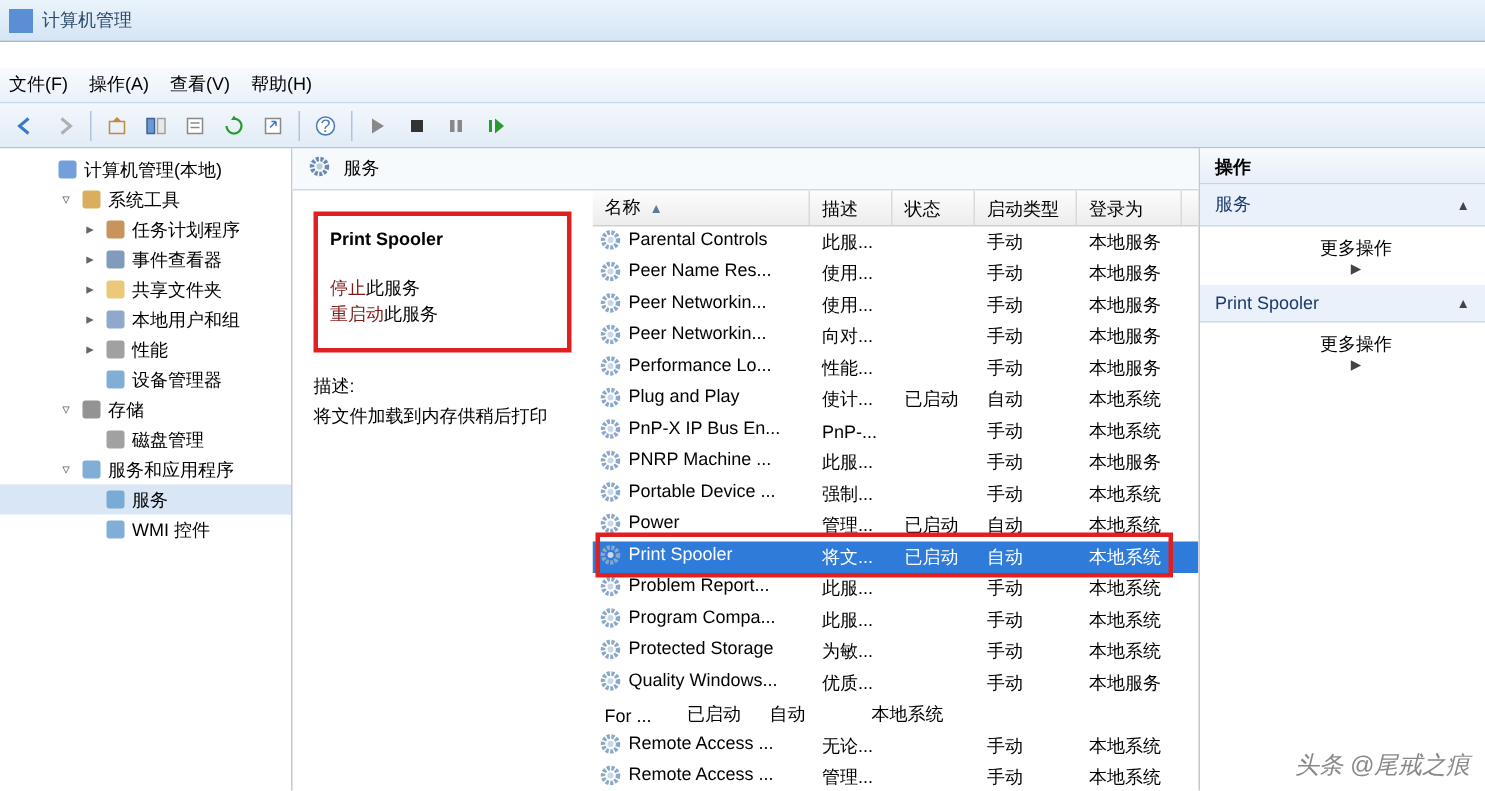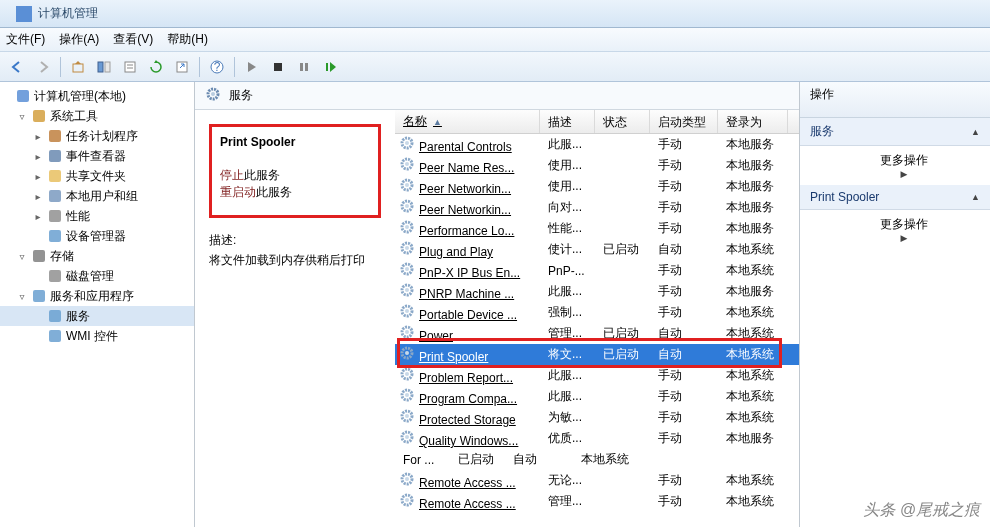--- a/index.html
+++ b/index.html
@@ -1,57 +1,57 @@
 <!DOCTYPE html>
 <html><head>
 <meta charset="utf-8">
 <style>
 * { margin: 0; padding: 0; box-sizing: border-box; font-family: "Microsoft YaHei", "Segoe UI", sans-serif; font-size: 12px; }
 body { background: #fff; width: 990px; height: 527px; overflow: hidden; position: relative; }
-.titlebar { height: 28px; background: linear-gradient(#eaf3fb, #d5e5f5); display: flex; align-items: center; padding: 0 16px; border-bottom: 1px solid #a0b8d0; }
+.titlebar { height: 28px; background: linear-gradient(#eaf3fb, #d5e5f5); display: flex; align-items: center; padding: 0 6px; border-bottom: 1px solid #a0b8d0; }
 .titlebar-icon { width: 16px; height: 16px; background: #5a8fd6; margin-right: 6px; display: inline-block; }
 .titlebar-text { color: #2b4a6a; }
-.menubar { height: 24px; background: linear-gradient(#f8fbfe, #e9f1f9); display: flex; align-items: center; padding: 0 6px; border-bottom: 1px solid #c8d8e8; }
+.menubar { height: 24px; background: linear-gradient(#f8fbfe, #e9f1f9); display: flex; align-items: center; padding: 0 6px; border-bottom: 1px solid #c8d8e8; margin-top: 17px; }
 .menubar span { margin-right: 14px; cursor: default; }
 .toolbar { height: 30px; background: linear-gradient(#f2f7fc, #e2ecf6); display: flex; align-items: center; padding: 0 6px; gap: 4px; border-bottom: 1px solid #b0c4da; }
 .tbtn { width: 22px; height: 22px; border: 1px solid transparent; border-radius: 2px; display: flex; align-items: center; justify-content: center; cursor: pointer; }
 .sep { width: 1px; height: 20px; background: #b0c4da; margin: 0 2px; }
 .body { display: flex; height: calc(527px - 28px - 24px - 30px); }
 .tree { width: 195px; border-right: 1px solid #c0c8d0; padding: 4px 0; overflow: auto; background: #fff; }
-.tree-item { display: flex; align-items: center; height: 20px; padding-left: 0; cursor: default; white-space: nowrap; }
+.tree-item { display: flex; align-items: center; height: 20px; padding-left: 22px; cursor: default; white-space: nowrap; }
 .tree-item .ind { display: inline-block; }
 .tree-item .tw { width: 12px; display: inline-block; text-align: center; color: #666; font-size: 10px; }
 .tree-item .ic { width: 16px; height: 16px; margin: 0 3px; display: inline-flex; align-items: center; justify-content: center; }
 .tree-item.sel { background: #d8e6f5; }
 .middle { flex: 1; display: flex; flex-direction: column; border-right: 1px solid #c0c8d0; }
 .mid-head { height: 28px; display: flex; align-items: center; padding: 0 10px; border-bottom: 1px solid #d0d8e0; background: #f7fafd; }
 .mid-head .gear { margin-right: 8px; }
 .mid-body { flex: 1; display: flex; overflow: hidden; }
 .detail { width: 200px; padding: 14px; position: relative; }
 .detail-box { border: 3px solid #e02020; padding: 8px 8px 14px 8px; margin-bottom: 14px; }
 .detail-box .svcname { font-weight: bold; margin-bottom: 18px; }
 .detail-box a { color: #7f1d1d; cursor: pointer; }
 .desc-lbl { margin-bottom: 3px; }
 .listwrap { flex: 1; overflow: auto; position: relative; }
 .list-head { display: flex; height: 24px; background: linear-gradient(#fdfdfd, #ececec); border-bottom: 1px solid #d0d0d0; position: sticky; top: 0; }
 .list-head div { padding: 4px 8px; border-right: 1px solid #dadada; }
-.col-name { width: 145px; display: flex; align-items: center; text-decoration: underline; }
+.col-name { width: 145px; display: flex; align-items: center; }
 .col-desc { width: 55px; }
 .col-stat { width: 55px; }
 .col-start { width: 68px; }
 .col-logon { width: 70px; }
 .sort-arr { margin-left: 6px; color: #5a7aa0; font-size: 9px; }
 .row { display: flex; height: 21px; align-items: center; }
-.row .col-name { display: flex; align-items: flex-end; padding-left: 4px; }
+.row .col-name { display: flex; align-items: flex-start; padding-left: 4px; }
 .row .gic { margin-right: 4px; }
 .row div { padding: 0 8px; white-space: nowrap; overflow: hidden; text-overflow: ellipsis; }
 .row.sel { background: #2f7bd9; color: #fff; }
 .hl-box { position: absolute; border: 3px solid #e02020; pointer-events: none; }
 .actions { width: 190px; background: #fff; }
-.act-head { height: 36px; background: linear-gradient(#f8fbfe, #e6eef7); border-bottom: 1px solid #c8d4e0; padding: 4px 10px; font-weight: normal; }
+.act-head { height: 24px; background: linear-gradient(#f8fbfe, #e6eef7); border-bottom: 1px solid #c8d4e0; padding: 4px 10px; font-weight: bold; }
 .act-section { background: #eaf1fa; padding: 5px 10px; border-bottom: 1px solid #d0dae6; display: flex; justify-content: space-between; align-items: center; color: #1a3a6e; }
 .act-item { padding: 6px 10px 6px 28px; cursor: pointer; display: flex; justify-content: space-between; align-items: center; flex-direction: column; }
 .tri { color: #444; font-size: 9px; }
 .gear-svg { width: 16px; height: 16px; }
 .watermark { position: absolute; right: 10px; bottom: 6px; color: #888; font-size: 16px; font-style: italic; pointer-events: none; }
 </style>
 </head>
 <body>
 
 <div class="titlebar">

